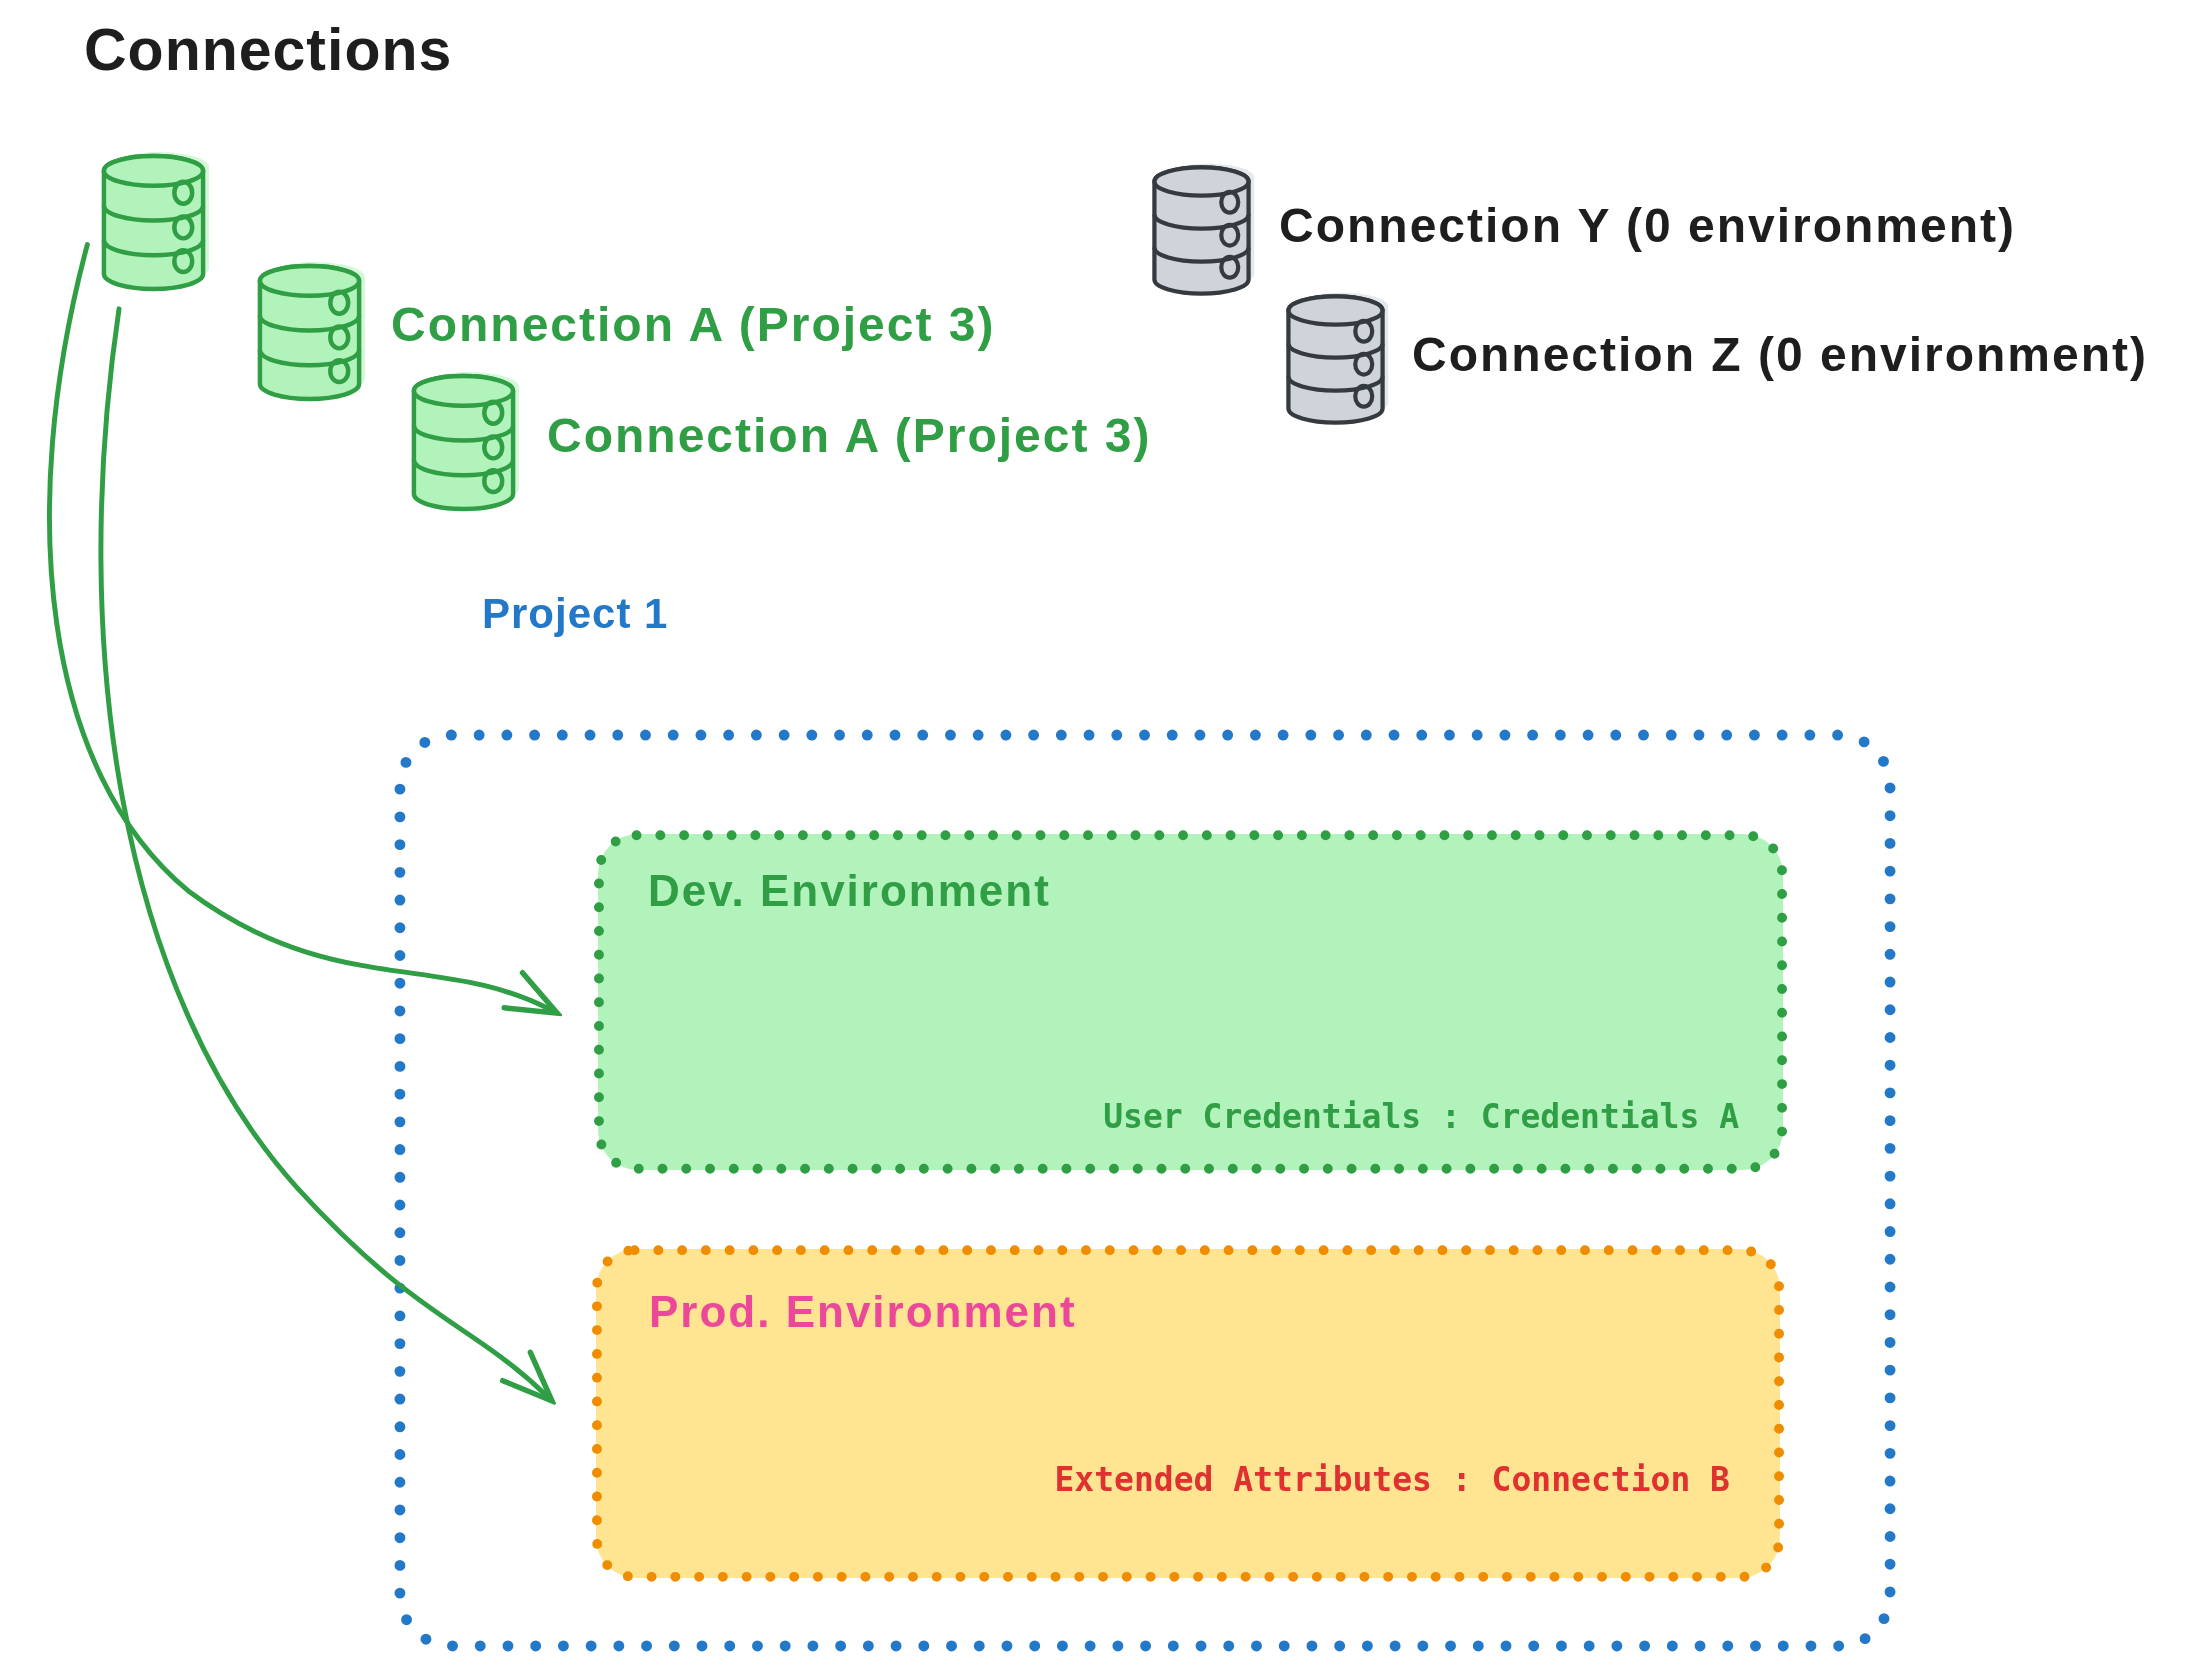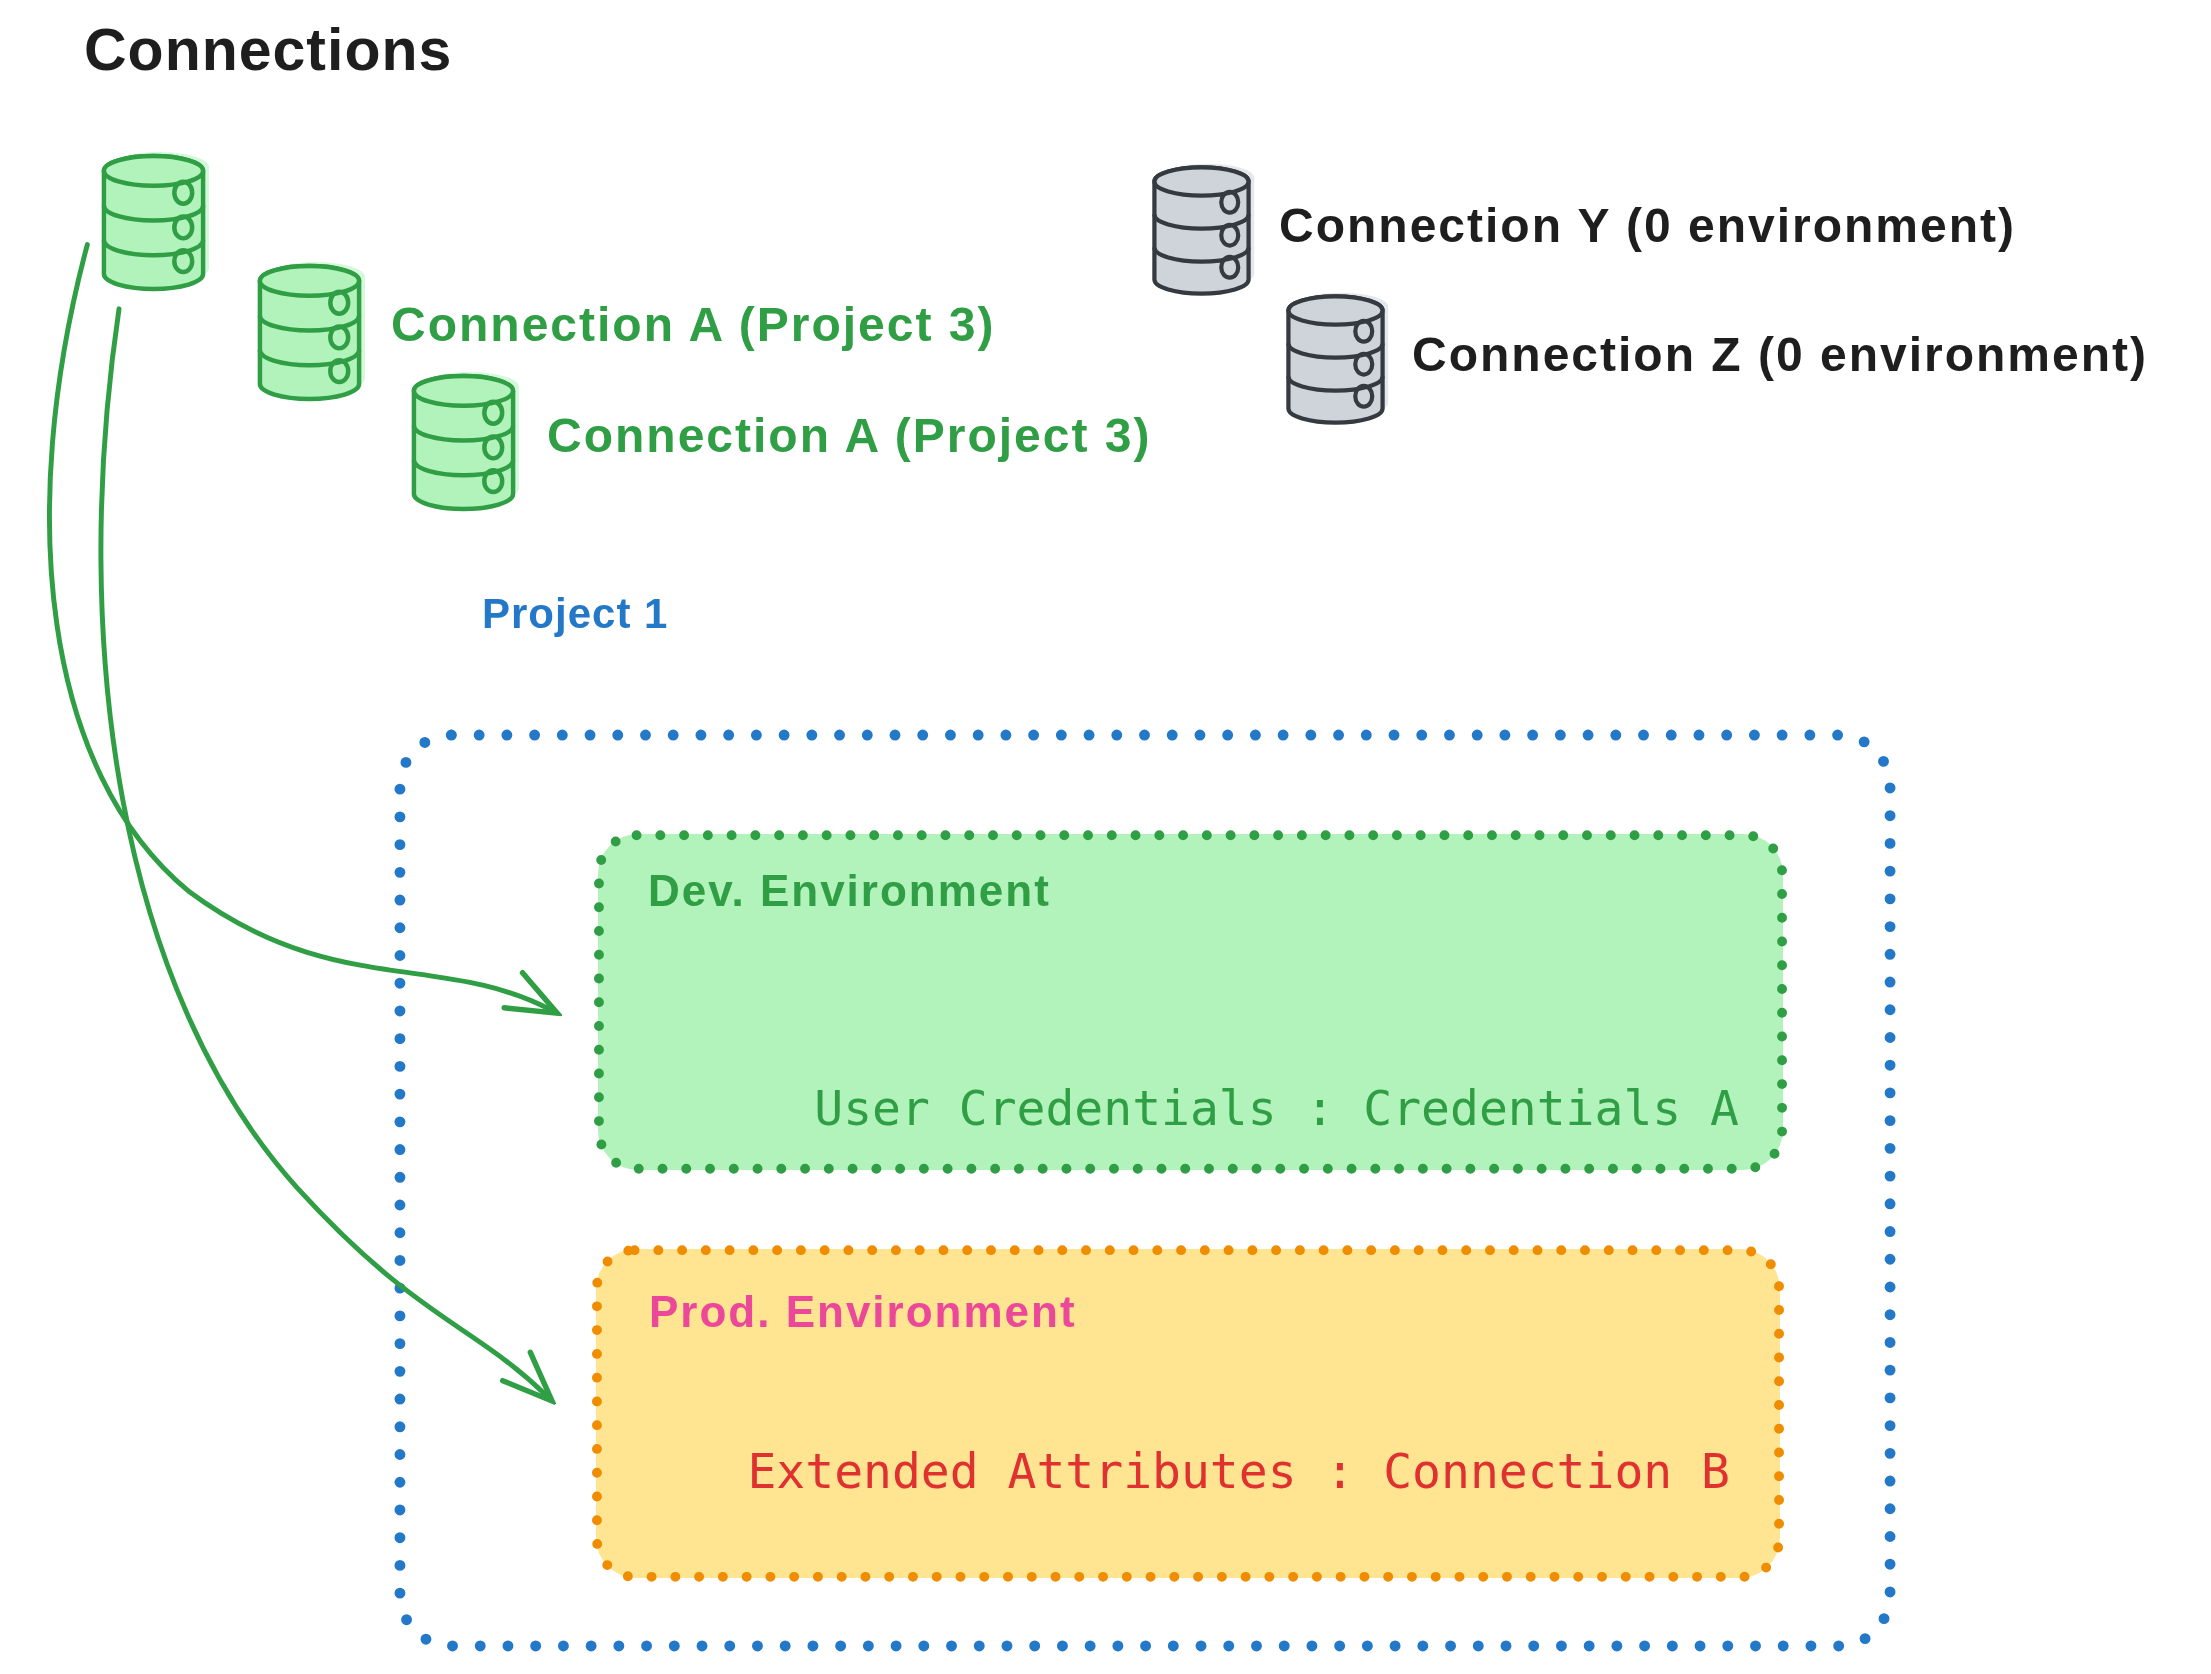--- a/index.html
+++ b/index.html
@@ -20,21 +20,21 @@
     left:482px; top:590px; font-size:42px; font-weight:700; letter-spacing:1px; color:#2478c8;
   }
 
   .box { position:absolute; }
   .box .bg { position:absolute; inset:4px; border-radius:40px; }
   .box svg.outline { position:absolute; left:0; top:0; }
 
   .env-title { position:absolute; font-size:44px; font-weight:700; letter-spacing:2px; white-space:nowrap; }
   .mono {
     position:absolute; font-family:"DejaVu Sans Mono","Liberation Mono",monospace;
-    font-weight:400; font-size:48px; white-space:nowrap; 
+    font-weight:700; font-size:33px; white-space:nowrap; 
   }
   .arrows { position:absolute; left:0; top:0; pointer-events:none; }
   .db { position:absolute; }
 </style>
 </head>
 <body>
 
 <div class="canvas">
 
   <svg width="0" height="0" style="position:absolute" aria-hidden="true">

